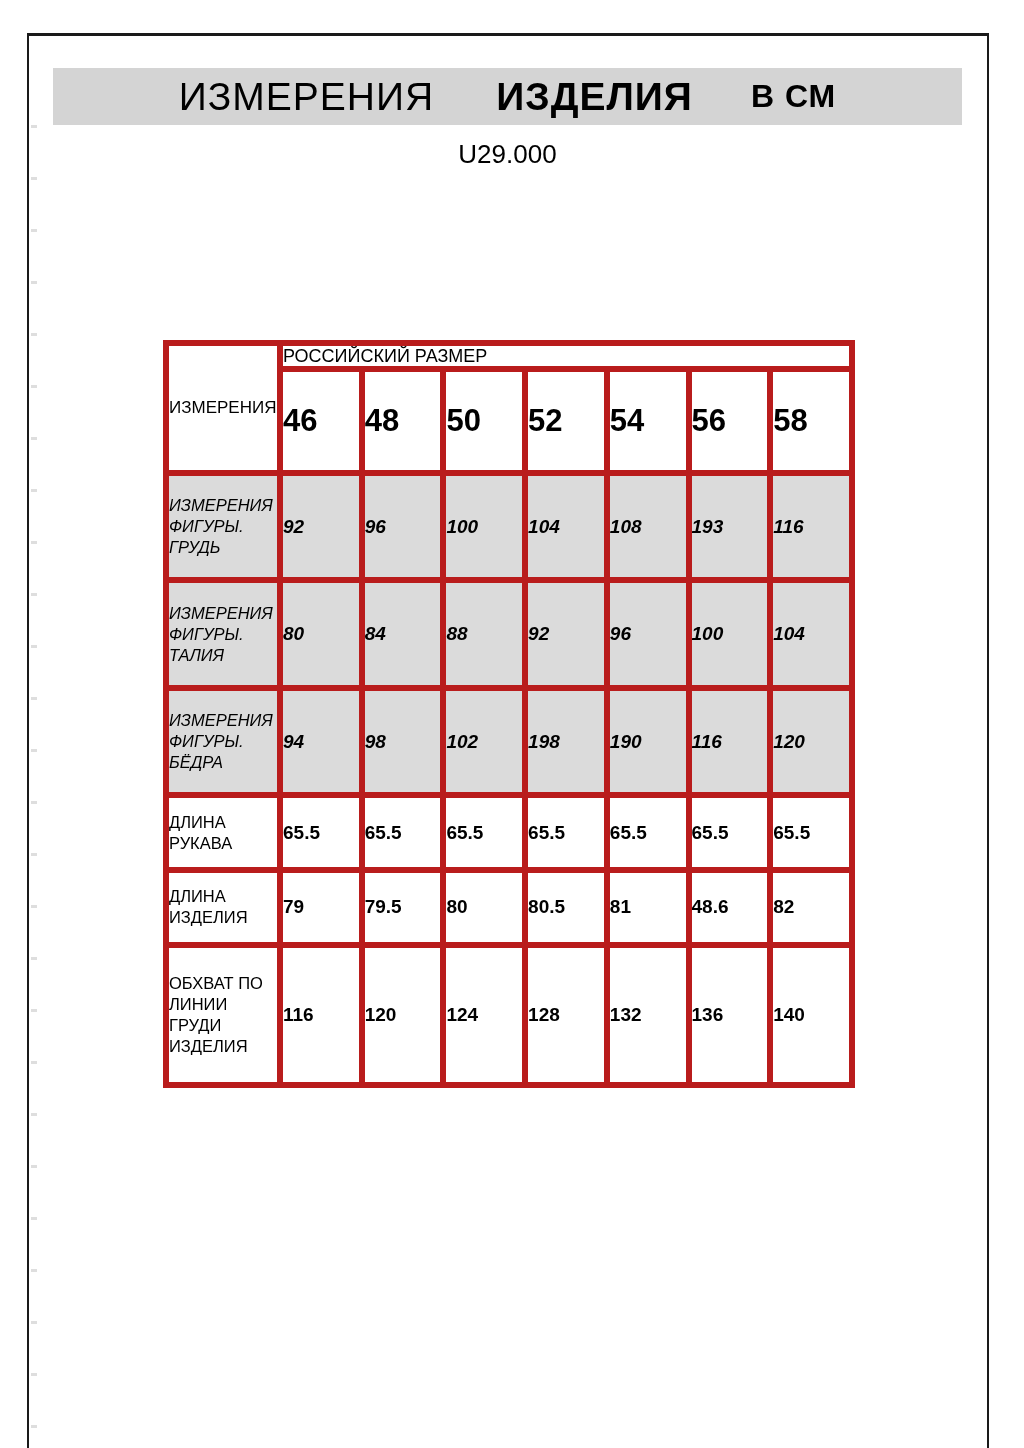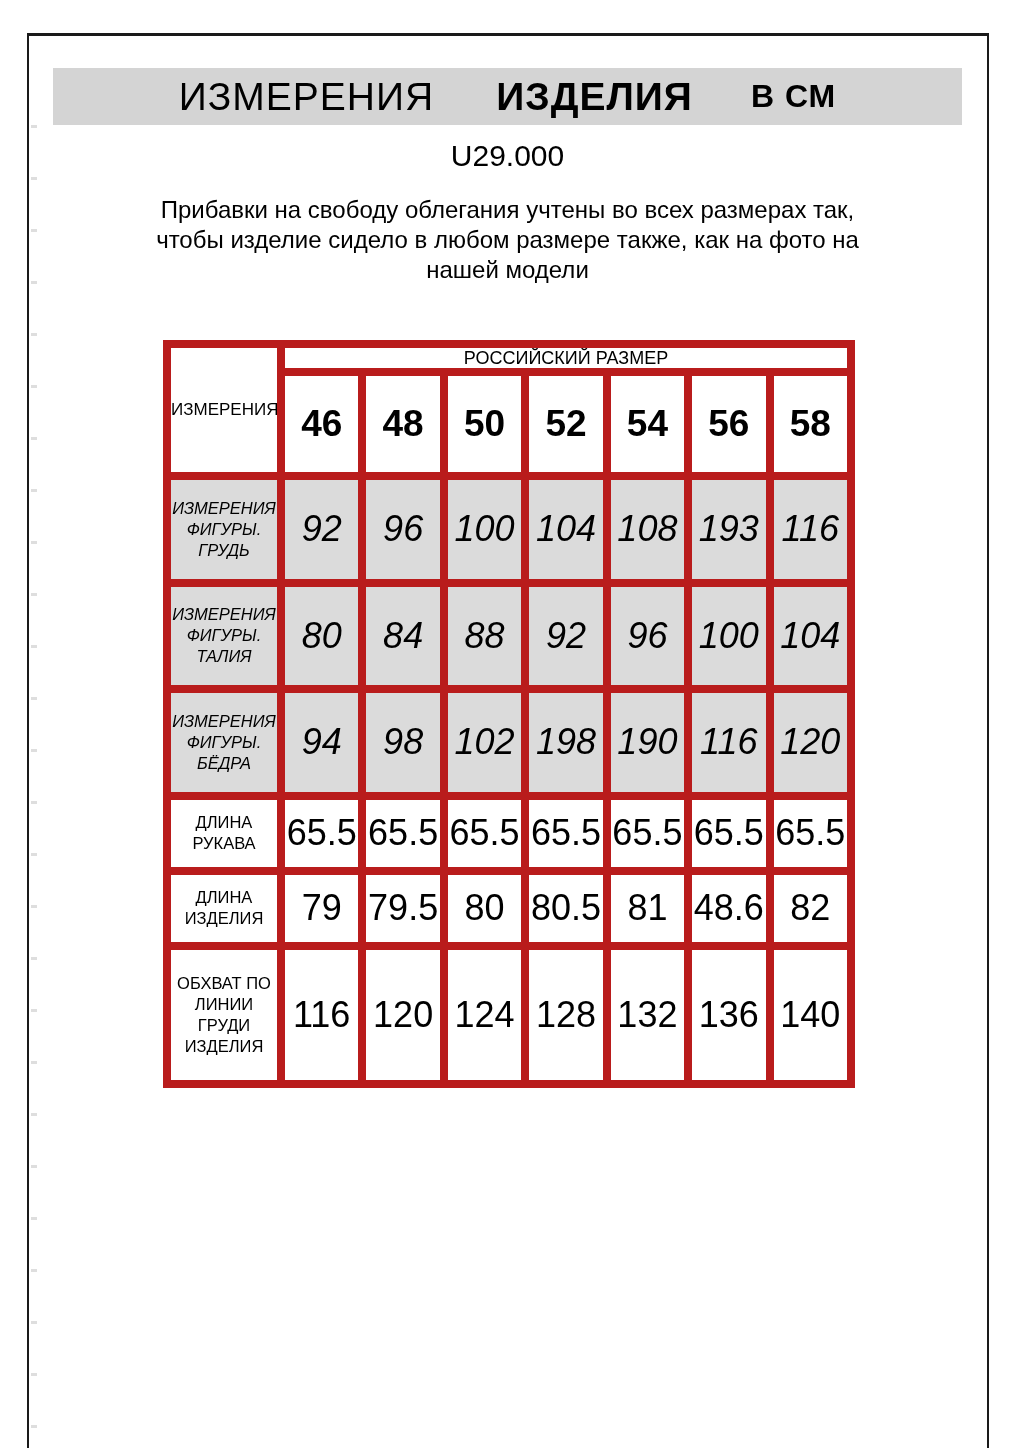--- a/index.html
+++ b/index.html
@@ -25,43 +25,43 @@
   }
   .title-bar .t1{font-size:39px;font-weight:400;letter-spacing:1px;}
   .title-bar .t2{font-size:39px;font-weight:700;letter-spacing:1px;margin-left:62px;}
   .title-bar .t3{font-size:32px;font-weight:700;letter-spacing:1px;margin-left:58px;}
 
   
   .intro{
     position:absolute;left:27px;top:139px;width:961px;
     text-align:center;
   }
-  .code{font-size:30px;font-weight:400;margin-bottom:22px;}
+  .code{font-size:26px;font-weight:400;margin-bottom:1px;}
   .note{font-size:24px;line-height:30px;white-space:pre-line;}
 
   
   table.size-table{
     position:absolute;left:163px;top:340px;
     width:692px;height:748px;
     border-collapse:collapse;table-layout:fixed;
     border:3px solid #000;
   }
   table.size-table td{
-    border:8px solid #b91c1c;
-    text-align:center;vertical-align:middle;
+    border:6px solid #b91c1c;
+    vertical-align:middle;
     padding:0;
     overflow:hidden;
   }
   tr.group-row{height:24px;}
   .group-header{font-size:18px;line-height:20px;}
   .corner{font-size:17px;}
-  .size-cell{font-size:37px;font-weight:700;}
+  .size-cell{font-size:31px;font-weight:700;}
   tr.shaded td{background:#dbdbdb;}
   .row-label{font-size:16.5px;line-height:21px;white-space:pre-line;}
-  .value-cell{font-size:36px;}
+  .value-cell{font-size:19px;font-weight:bold;}
   .italic{font-style:italic;}
 </style>
 </head>
 <body>
 
 <div class="frame-top"></div>
 <div class="frame-left"></div>
 <div class="frame-right"></div>
 <div id="ticks">
     <div class="tick" style="top: 125px;"></div>
@@ -93,23 +93,20 @@
   </div>
 
 <div class="title-bar">
   <span class="t1">ИЗМЕРЕНИЯ</span>
   <span class="t2">ИЗДЕЛИЯ</span>
   <span class="t3">В СМ</span>
 </div>
 
 <div class="intro">
   <div class="code">U29.000</div>
-  <div class="note">Прибавки на свободу облегания учтены во всех размерах так,
-чтобы изделие сидело в любом размере также, как на фото на
-нашей модели</div>
 </div>
 
 <table class="size-table">
   <colgroup>
     <col style="width:114px">
     <col>
       <col>
       <col>
       <col>
       <col>

